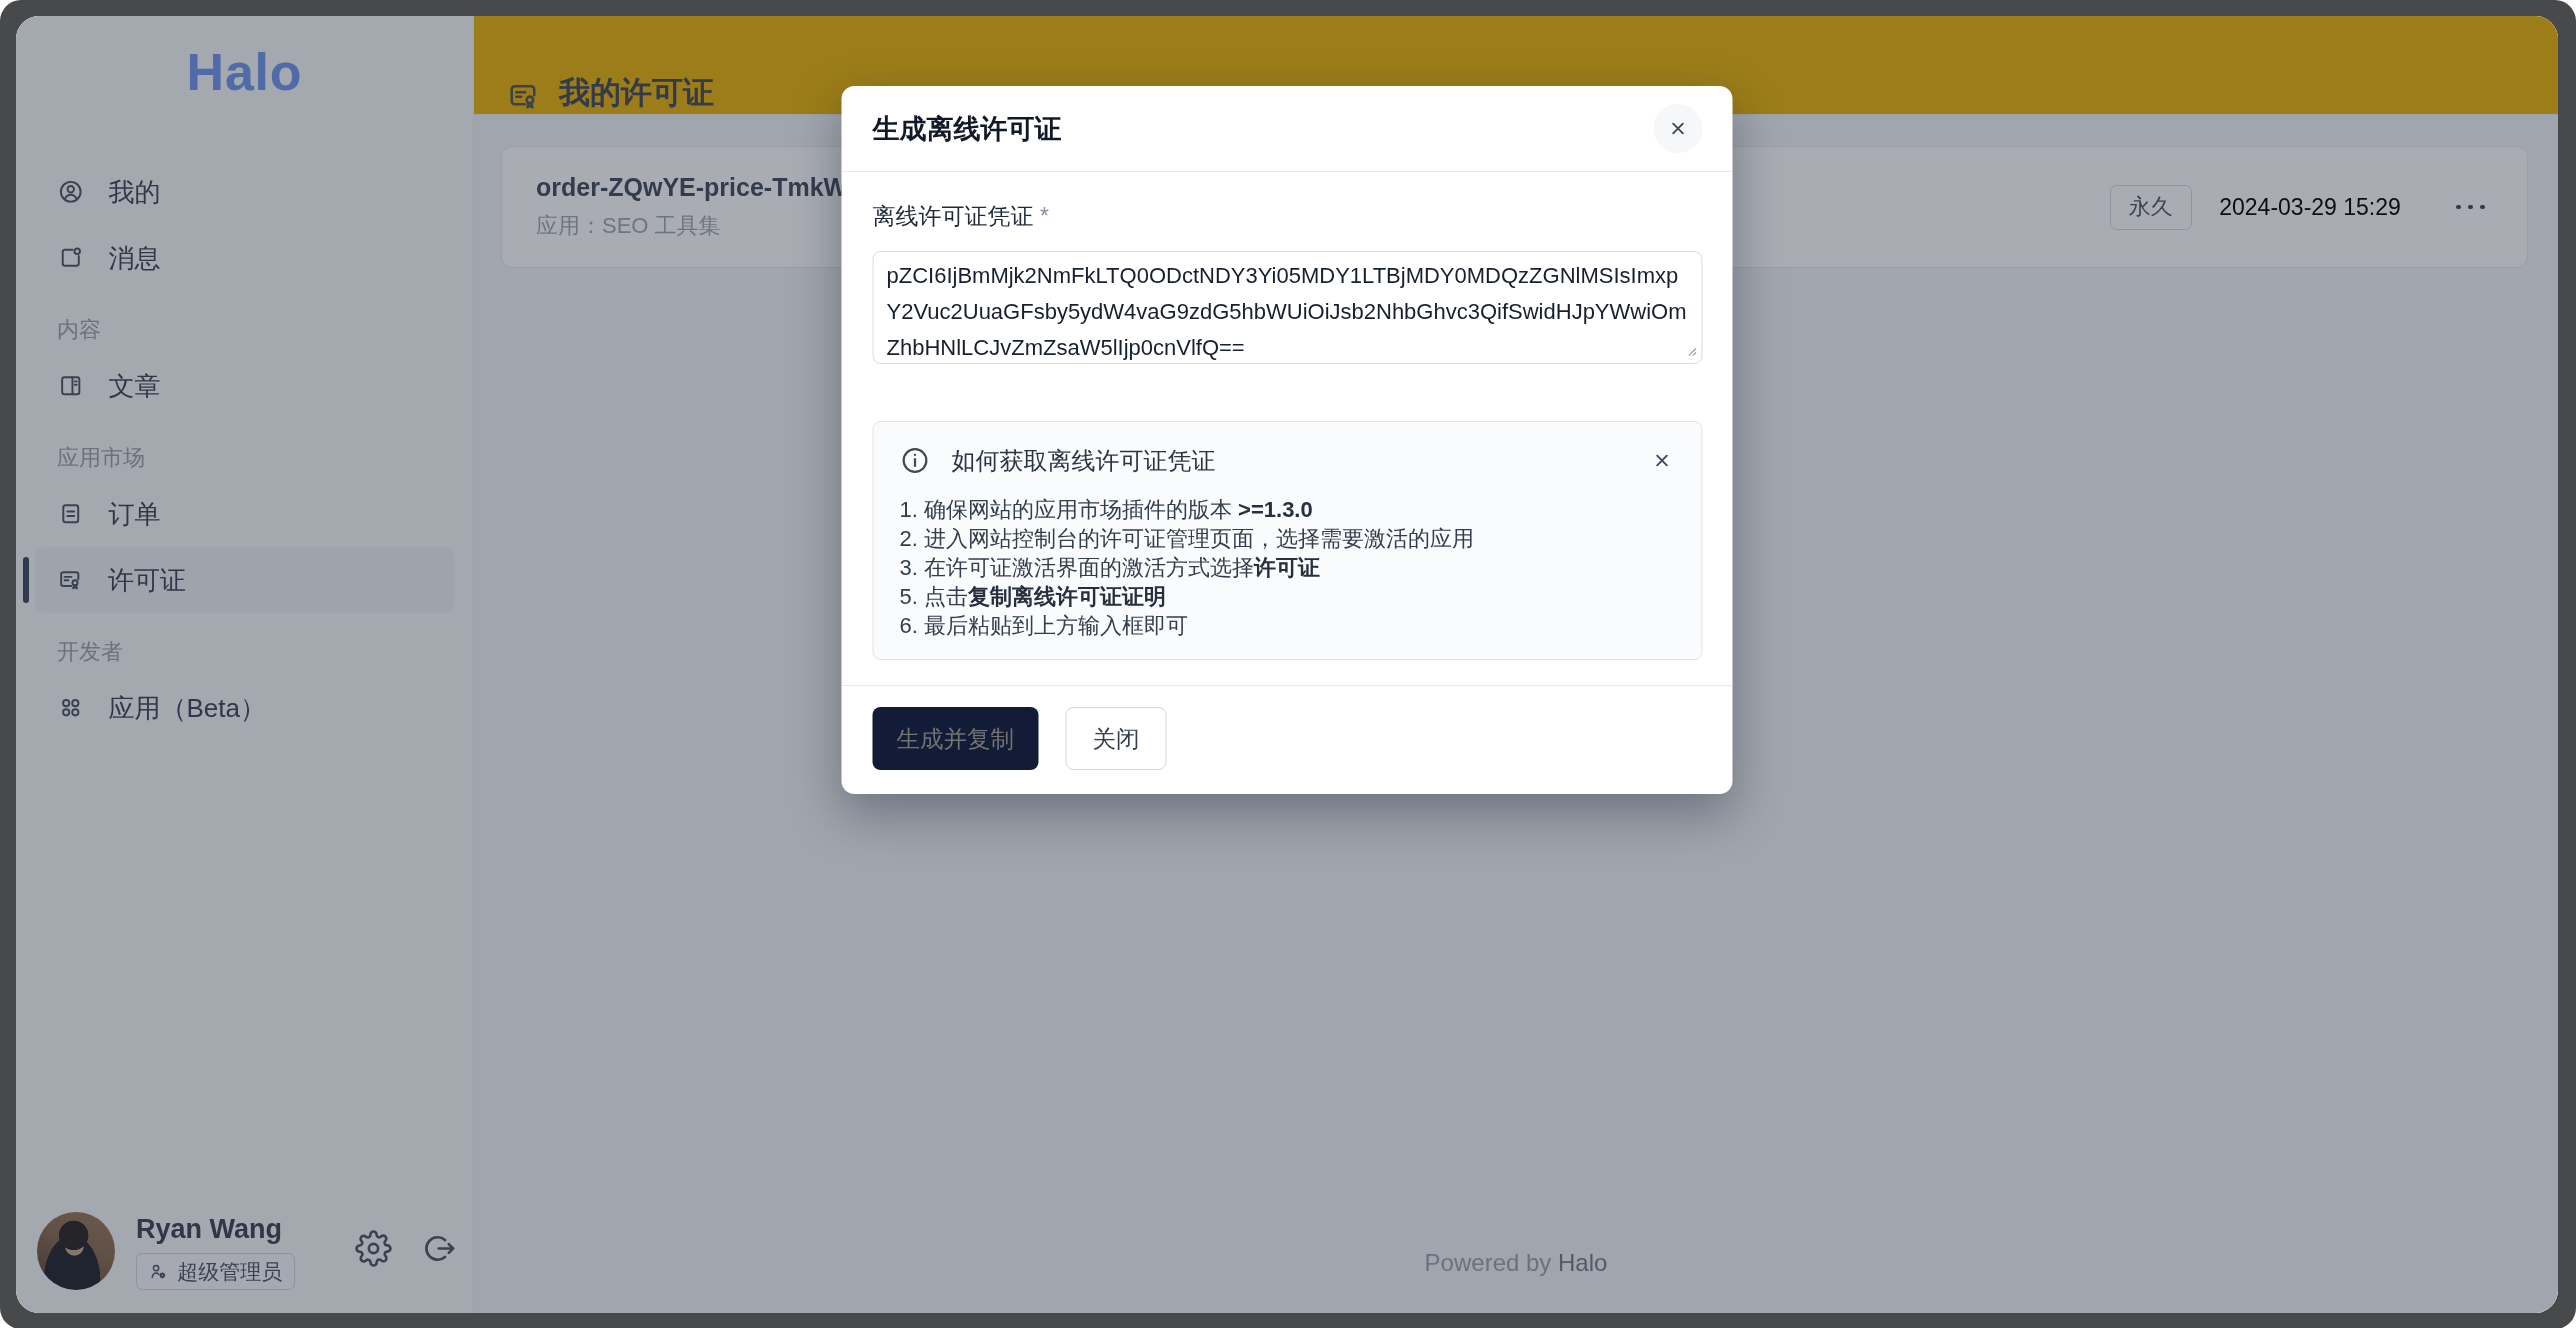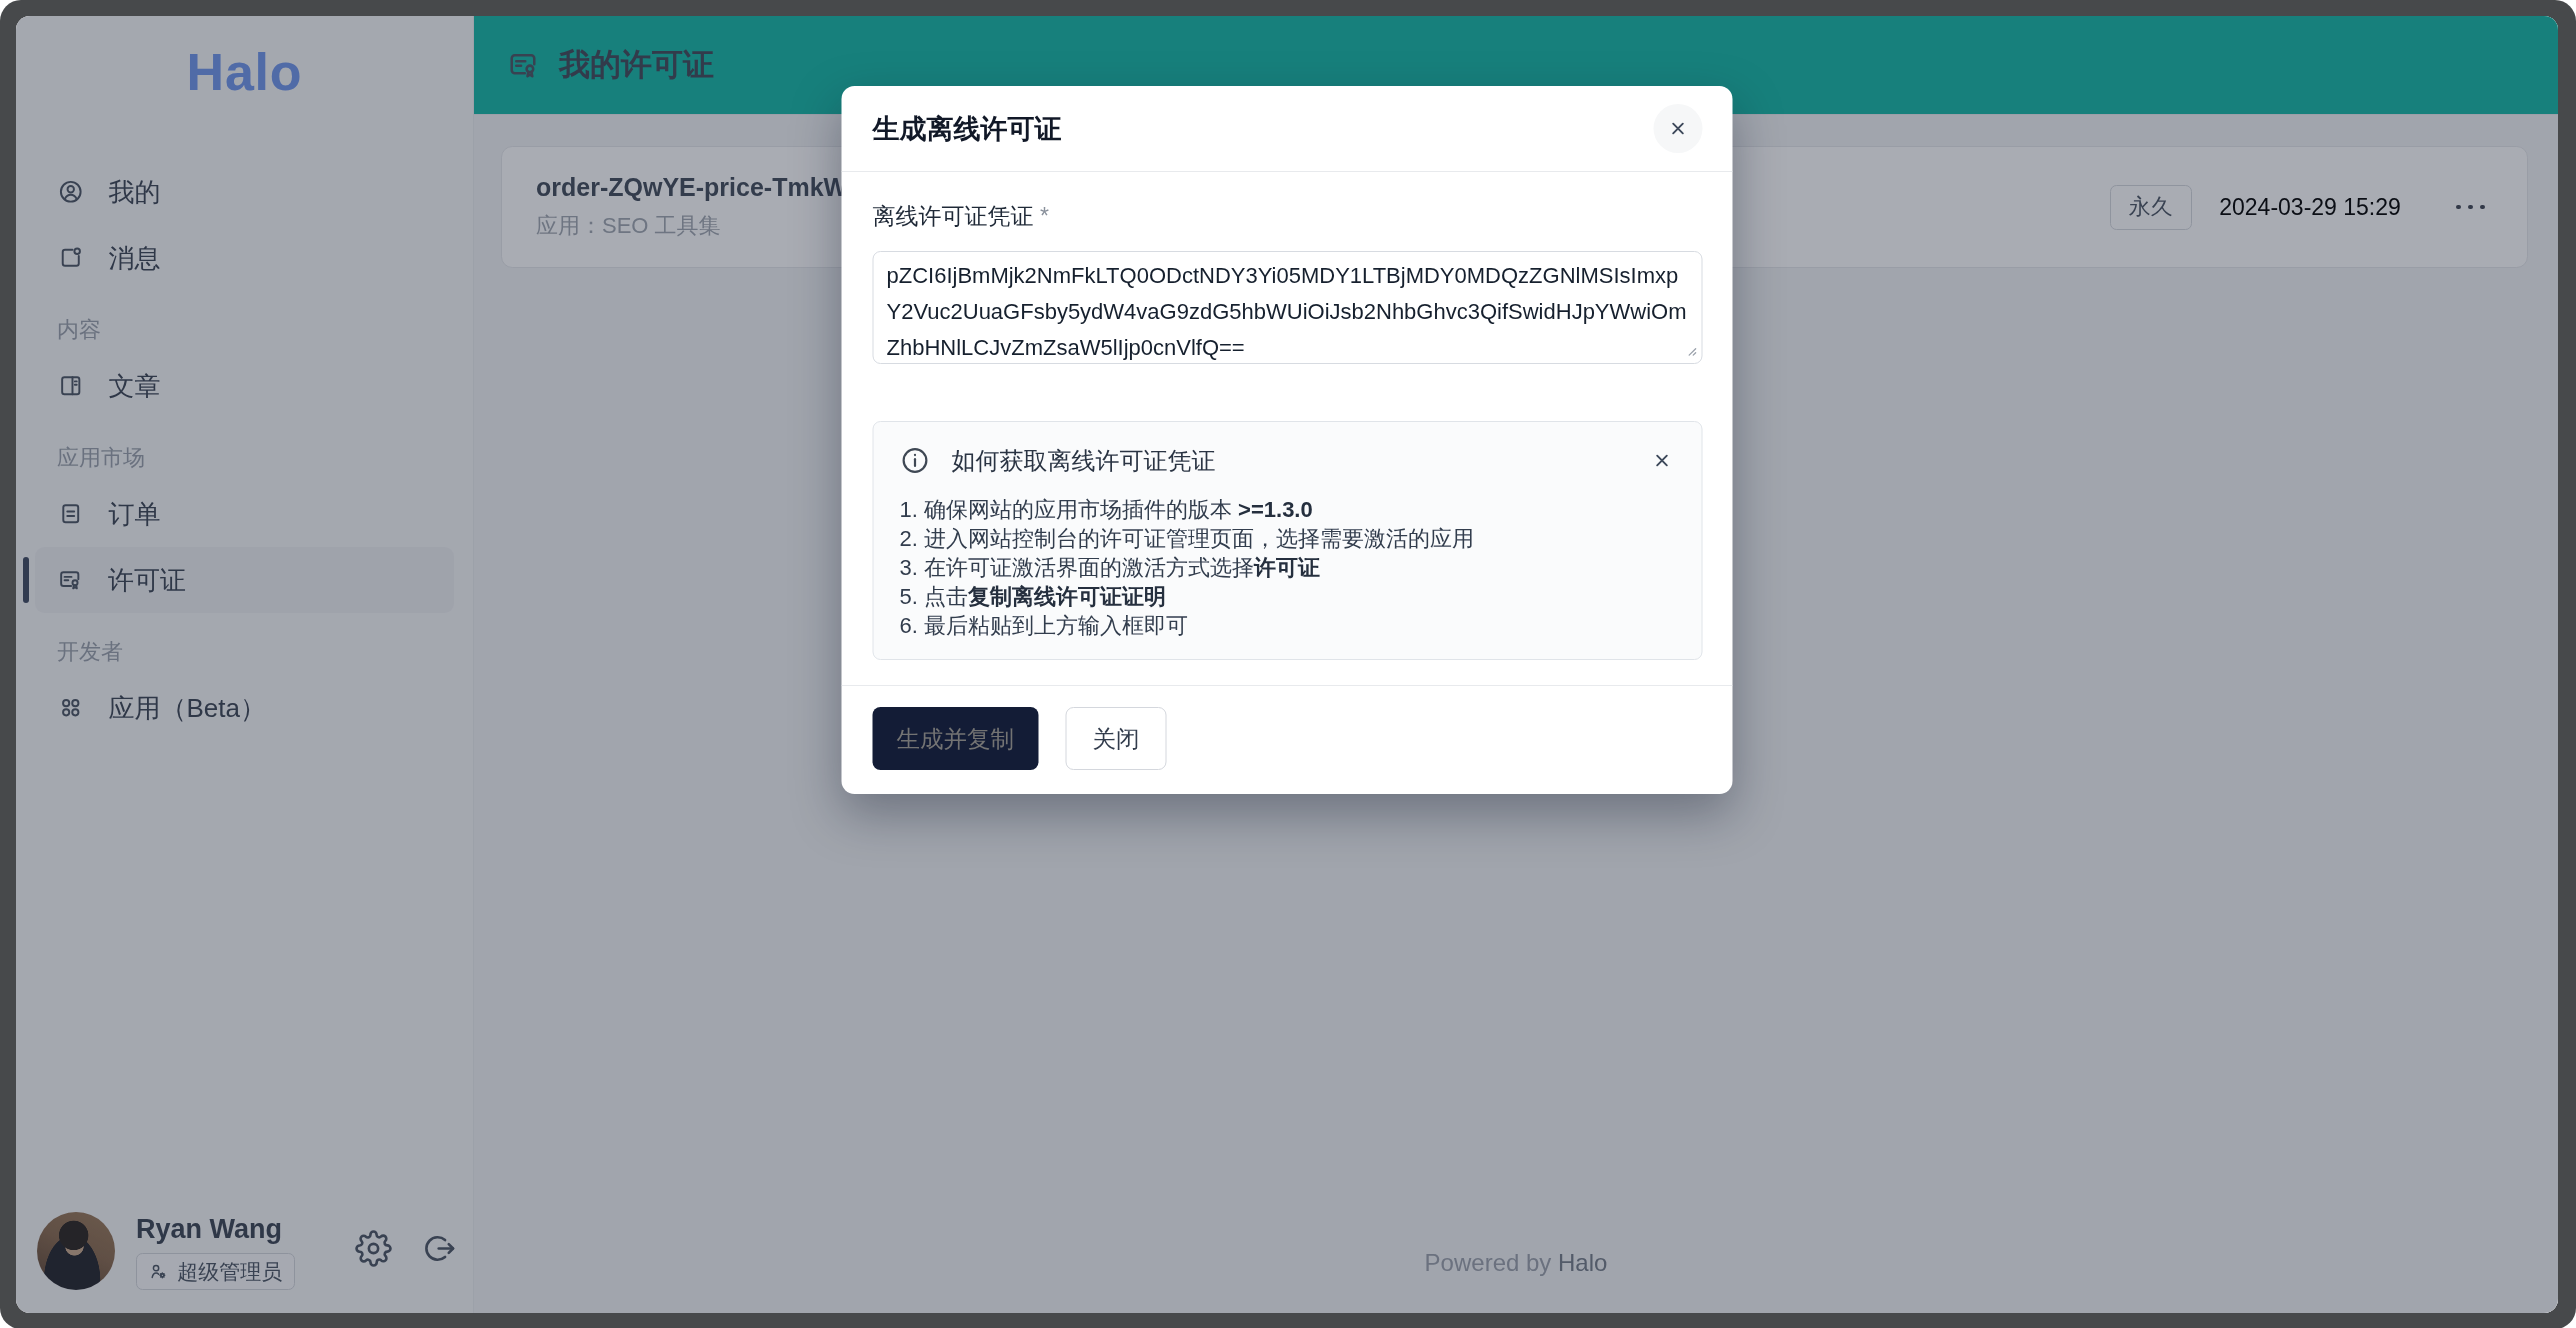--- a/index.html
+++ b/index.html
@@ -1,18 +1,18 @@
 <!DOCTYPE html>
 <html style="--brand: #7096ec; --primary-btn: #131c36; --overlay: rgba(28,38,56,0.38);font-size:13px"><head>
 <meta charset="utf-8">
 <style>
   html,body{margin:0;padding:0;background:#fff;}
   *{box-sizing:border-box;font-family:"Liberation Sans","DejaVu Sans",sans-serif;}
   .screen{position:relative;width:2576px;height:1329px;background:#47494b;border-radius:21px;overflow:hidden;}
-  .window{position:absolute;left:16px;top:16px;right:18px;bottom:16px;border-radius:14px;overflow:hidden;background:#f3f4f6;display:flex;}
+  .window{position:absolute;left:16px;top:16px;right:18px;bottom:16px;border-radius:23px;overflow:hidden;background:#f3f4f6;display:flex;}
 
   
   .sidebar{position:relative;width:458px;flex:0 0 458px;background:#f7f8f9;border-right:1.6px solid #ebedef;}
   .logo{margin-top:26px;text-align:center;font-size:52px;font-weight:700;letter-spacing:0.8px;color:var(--brand,#7096ec);}
   .nav{margin-top:57px;}
   .nav-label{padding:24px 0 8px 41px;font-size:22px;color:#9aa1ab;}
   .nav-item{position:relative;height:66px;display:flex;align-items:center;gap:24px;padding-left:41px;color:#3b4453;cursor:pointer;text-align:right;}
   .nav-item .ni-icon{width:27.5px;height:27.5px;color:#4b5563;flex:0 0 27.5px;}
   .ni-icon svg{width:100%;height:100%;display:block;}
   .ni-label{font-size:26px;font-weight:500;}
@@ -30,21 +30,21 @@
     border:1.6px solid #d4d7dc;border-radius:6.5px;padding:0 11.3px;font-size:21px;color:#4b5563;background:#fbfbfc;}
   .role-badge .rb-icon{width:21px;height:21px;color:#4b5563;}
   .rb-icon svg{width:100%;height:100%;display:block;}
   .icon-btn{position:absolute;top:21px;width:37px;height:37px;border:none;background:transparent;padding:0;color:#4b5563;cursor:pointer;}
   .icon-btn svg{width:100%;height:100%;display:block;}
   .icon-btn.gear{left:339px;}
   .icon-btn.logout{left:405px;}
 
   
   .main{flex:1;display:flex;flex-direction:column;min-width:0;background:#f3f4f6;}
-  .page-header{height:99px;flex:0 0 99px;background:#14b8a6;border-bottom:1.6px solid #e9ebee;display:flex;align-items:center;gap:18px;padding-left:31px;}
+  .page-header{height:99px;flex:0 0 99px;background:#eab308;border-bottom:1.6px solid #e9ebee;display:flex;align-items:flex-end;gap:18px;padding-left:31px;}
   .page-icon{width:36px;height:36px;color:#4a5462;}
   .page-icon svg{width:100%;height:100%;display:block;}
   .page-title{margin:0;font-size:31px;font-weight:600;color:#404a58;}
   .content{position:relative;flex:1;background:#f3f4f6;padding:31px 30px 0 27px;}
   .license-card{height:122px;background:#fff;border:1.6px solid #e5e7ea;border-radius:11.3px;display:flex;align-items:center;justify-content:space-between;padding:0 34px;cursor:pointer;}
   .lic-title{font-size:25px;font-weight:600;color:#414b5a;margin-bottom:9.7px;white-space:nowrap;}
   .lic-sub{font-size:22px;color:#a1a7b0;white-space:nowrap;}
   .lic-right{display:flex;align-items:center;gap:27.5px;flex:0 0 auto;}
   .badge{display:inline-block;border:1.6px solid #d6d9de;border-radius:6.5px;padding:6.5px 18px;font-size:22px;color:#4b5563;background:#fff;}
   .lic-date{font-size:23px;color:#000000;}

